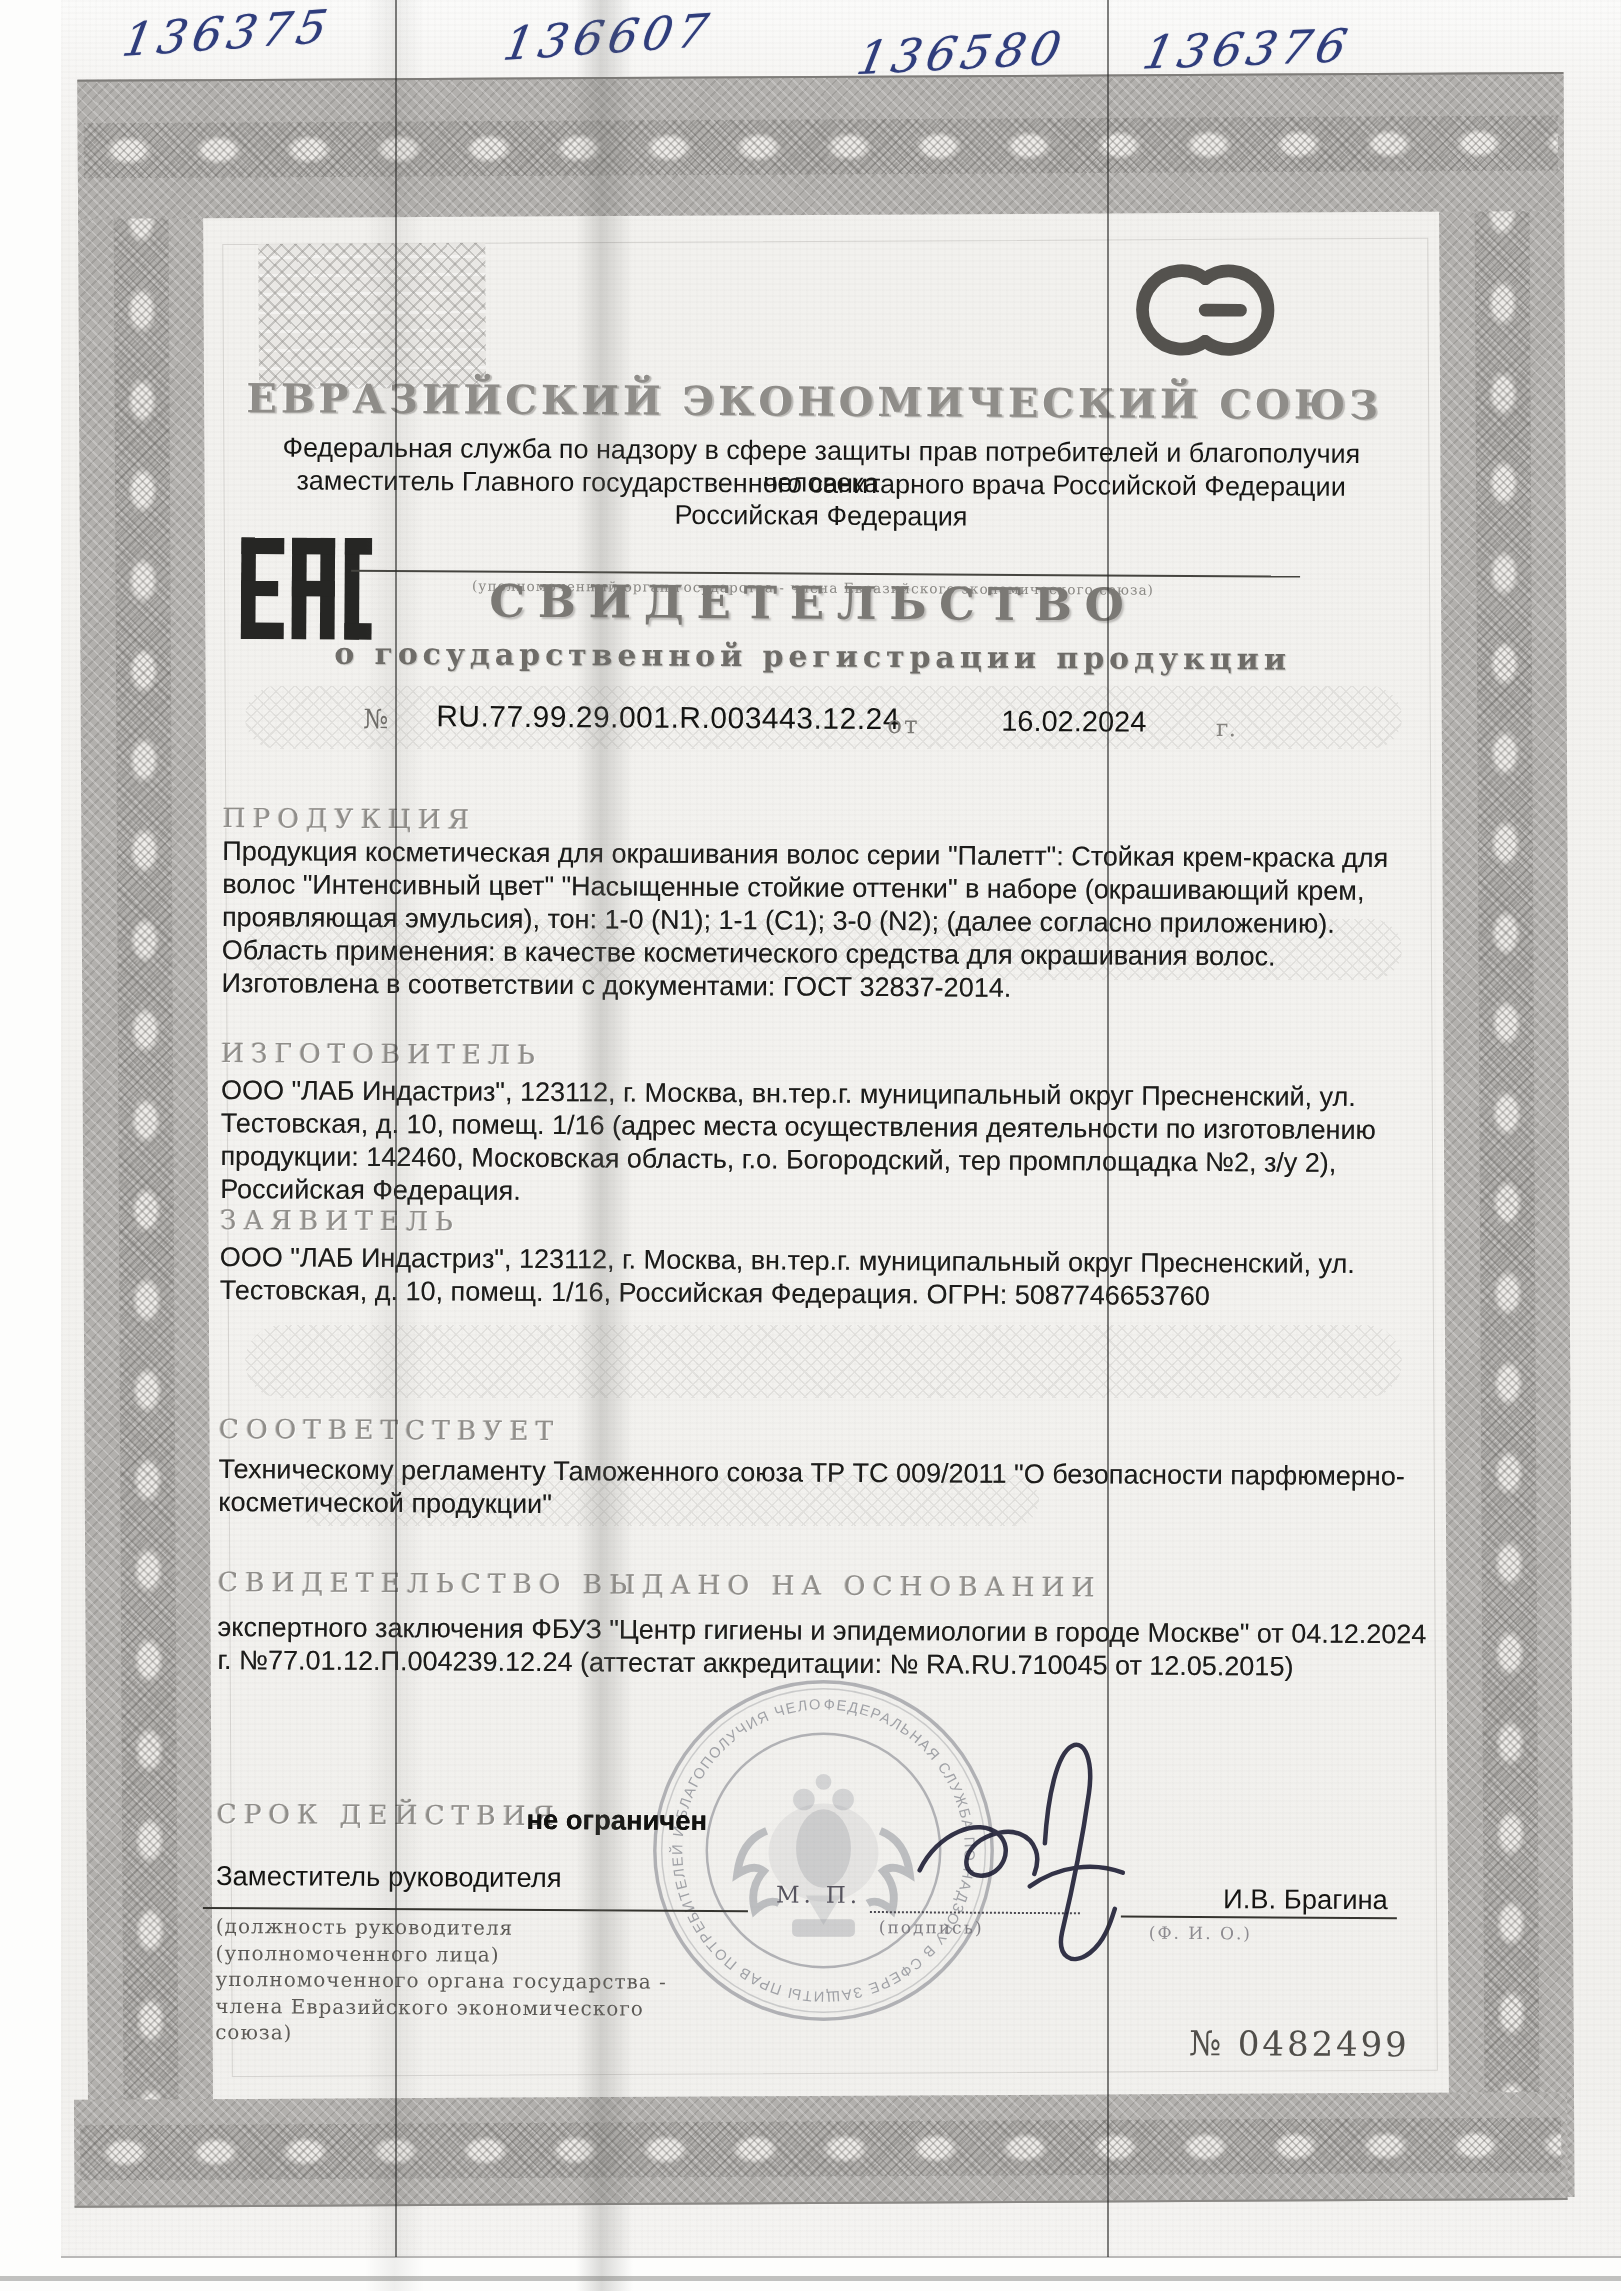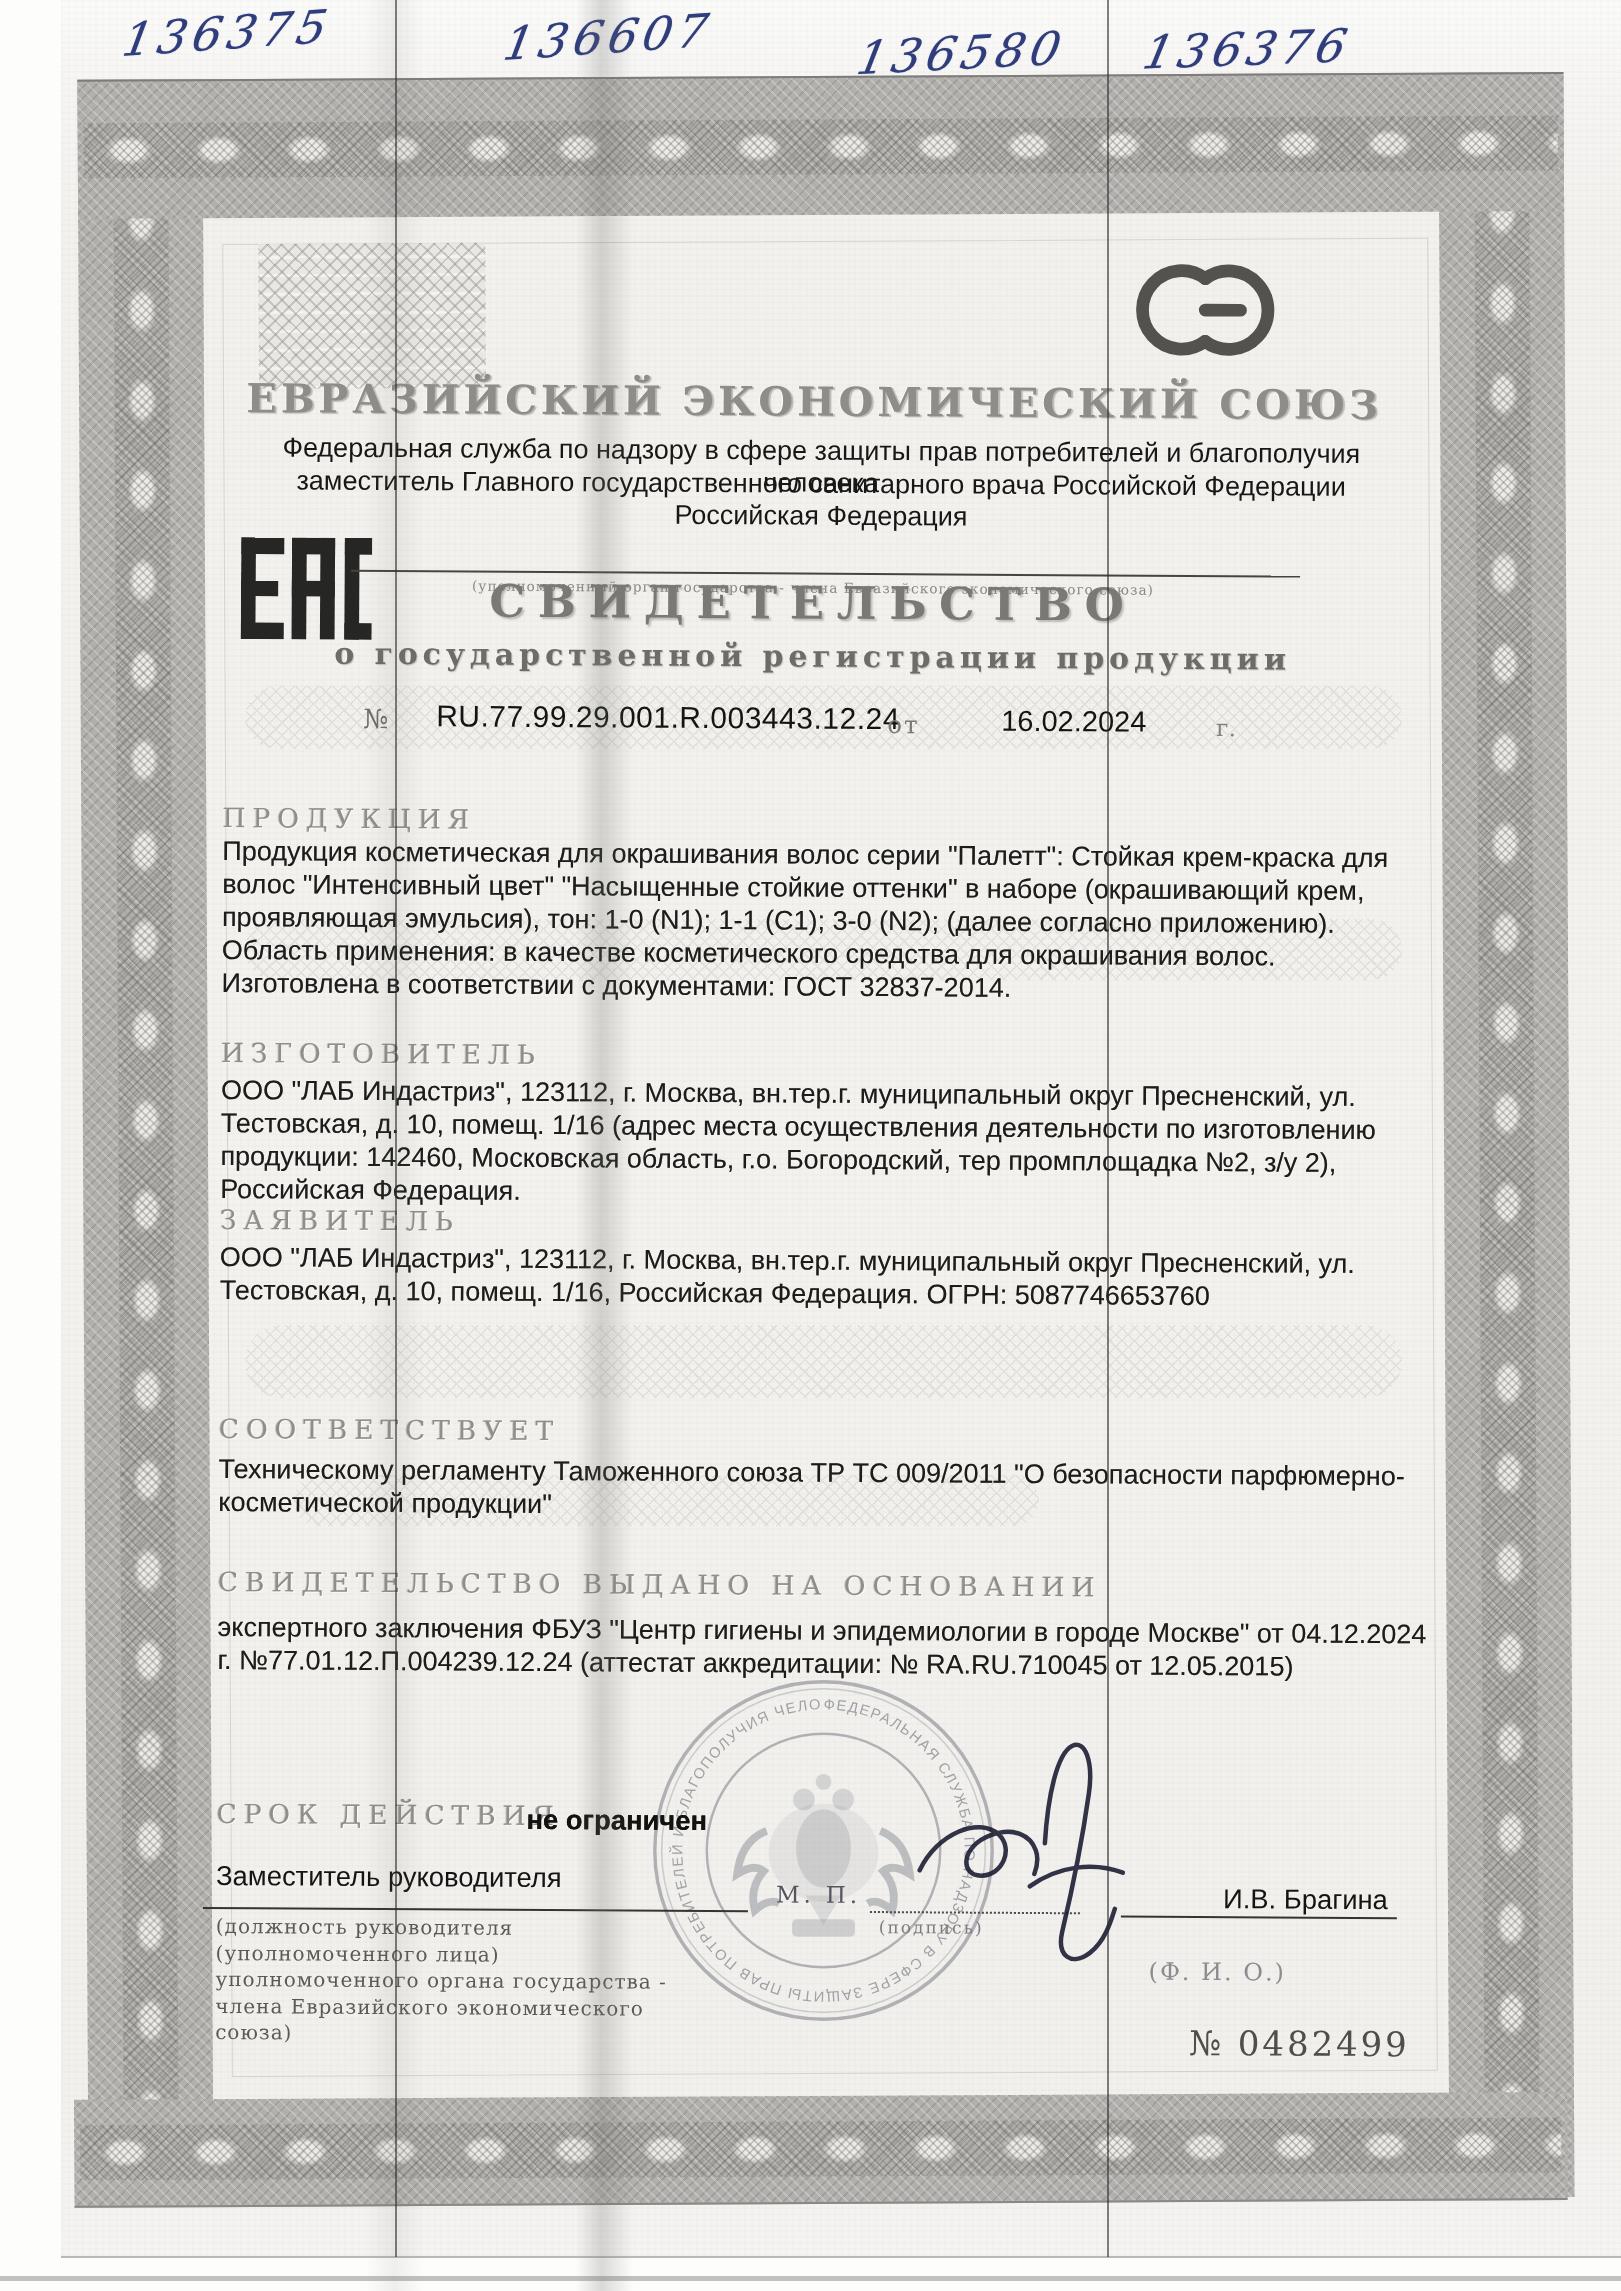--- a/index.html
+++ b/index.html
@@ -125,21 +125,21 @@
     text-shadow:0 0 0.6px rgba(28,28,26,.5);
   }
   .validity-value{position:absolute;left:534px;top:1802px;font-size:27.4px;color:#121210;font-weight:bold;text-shadow:0 0 0.5px #121210;}
   .sig-position{position:absolute;left:224px;top:1860px;font-size:27.4px;color:#141412;}
   .sig-line-left{position:absolute;left:211px;top:1907px;width:545px;border-top:2px solid #35342f;}
   .mp{position:absolute;left:784px;top:1878px;font-family:"DejaVu Serif",serif;font-size:23px;letter-spacing:3.9px;color:#56545e;}
   .sig-line-dotted{position:absolute;left:878px;top:1907px;width:210px;border-top:2.9px dotted #4a4850;}
   .sig-note{position:absolute;left:887px;top:1913px;font-family:"DejaVu Serif",serif;font-size:17px;letter-spacing:2px;color:#7d7b80;}
   .sig-name{position:absolute;left:1231px;top:1877px;font-size:27.4px;color:#141412;}
   .sig-line-right{position:absolute;left:1129px;top:1910px;width:276px;border-top:2px solid #35342f;}
-  .fio-note{position:absolute;left:1157px;top:1917px;font-family:"DejaVu Serif",serif;font-size:24px;letter-spacing:2px;color:#8d8b90;margin-top:35px;}
+  .fio-note{position:absolute;left:1157px;top:1917px;font-family:"DejaVu Serif",serif;font-size:17px;letter-spacing:2px;color:#8d8b90;}
   .position-note{
     position:absolute;left:224px;top:1913px;width:495px;
     font-family:"DejaVu Serif",serif;font-size:20px;line-height:26.5px;letter-spacing:1px;color:#5b5955;
   }
   .blank-number{
     position:absolute;left:1198px;top:2017px;font-family:"DejaVu Serif",serif;
     font-size:34px;letter-spacing:2.9px;color:#504e4a;
   }
   .stamp{position:absolute;left:645px;top:1672px;z-index:1;}
   .signature-svg{position:absolute;left:910px;top:1727px;z-index:3;transform:rotate(-6deg);}

